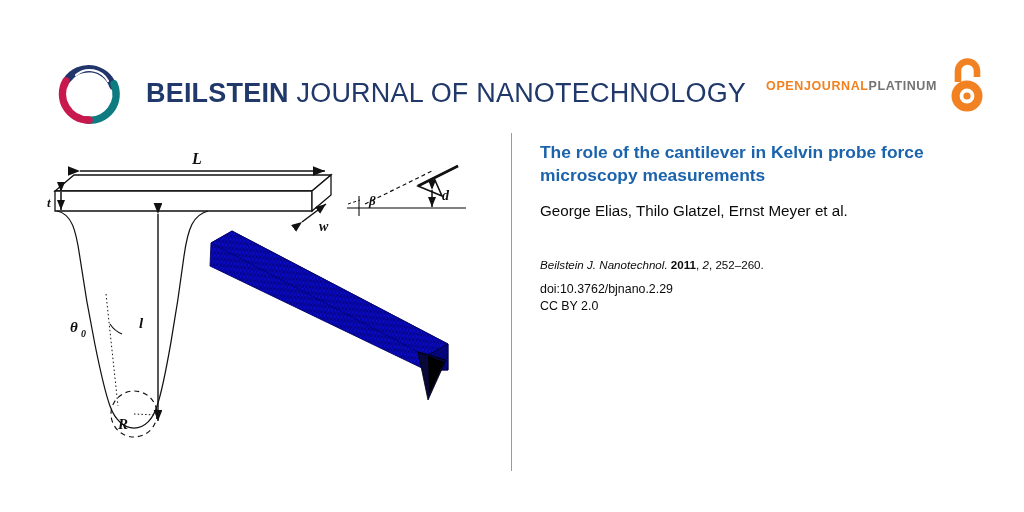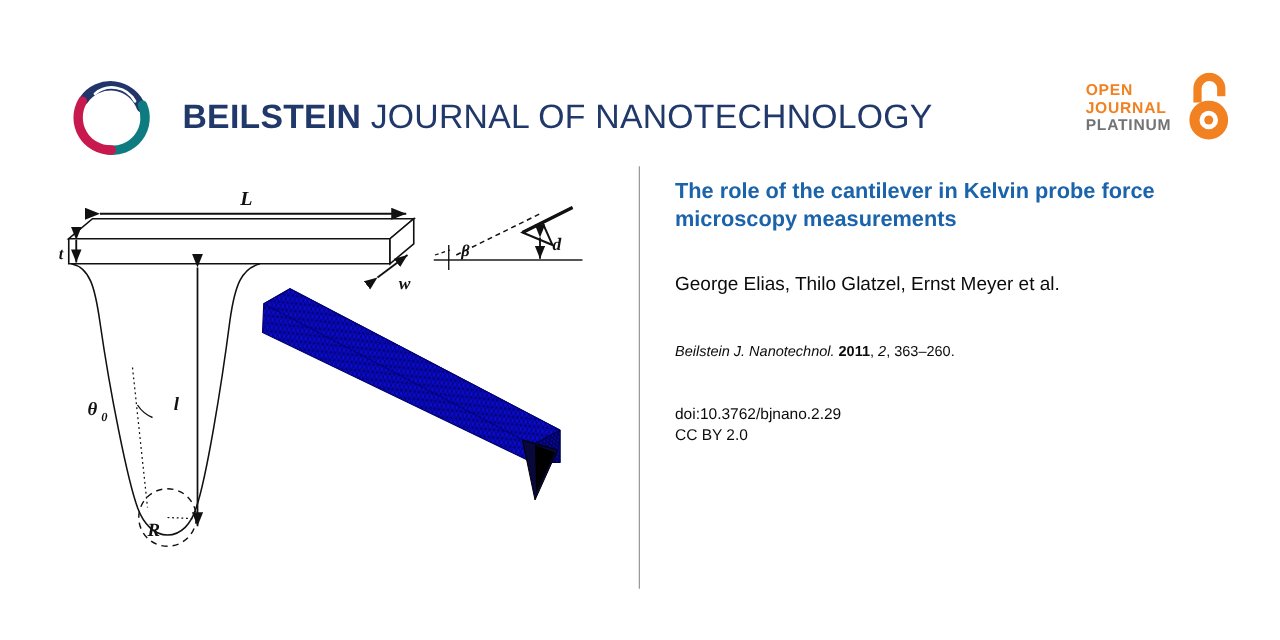--- a/index.html
+++ b/index.html
@@ -14,37 +14,37 @@
   #header{position:absolute;left:0;top:0;width:1024px;height:140px;}
 
   #logo-block{position:absolute;left:52px;top:55px;display:flex;align-items:center;}
   #logo-mark{width:76px;height:76px;flex:0 0 auto;}
   #wordmark{margin-left:18px;font-size:27px;letter-spacing:.2px;white-space:nowrap;
             color:#20386a;line-height:1;}
   #wordmark .b{font-weight:bold;}
   #wordmark .r{font-weight:normal;}
 
   #oa-badge{position:absolute;right:34px;top:58px;display:flex;align-items:center;}
-  #oa-text{display:flex;flex-direction:column;
+  #oa-text{display:flex;flex-direction:row;
            line-height:1.12;font-size:12.5px;font-weight:bold;letter-spacing:.6px;}
   #oa-text .oa{color:#f18121;}
   #oa-text .pl{color:#737373;}
   #oa-lock{width:46px;height:56px;margin-left:7px;flex:0 0 auto;}
 
   
   #divider{position:absolute;left:511px;top:133px;width:1px;height:338px;background:#9a9a9a;}
 
   
   #right-col{position:absolute;left:540px;top:141px;width:425px;}
   #article-title{color:#1b63ab;font-size:17.4px;font-weight:bold;line-height:1.33;margin:0;}
-  #authors{color:#0b0b0b;font-size:15.2px;line-height:1.3;margin:31px 0 0 0;}
+  #authors{color:#0b0b0b;font-size:15.2px;line-height:1.3;margin:14px 0 0 0;}
   #citation{color:#0b0b0b;font-size:11.6px;line-height:1.35;margin:36px 0 0 0;}
   #citation .ital{font-style:italic;}
   #citation .bold{font-weight:bold;}
-  #doi-block{color:#0b0b0b;font-size:12.4px;line-height:1.38;margin:33px 0 0 0;}
+  #doi-block{color:#0b0b0b;font-size:12.4px;line-height:1.38;margin:8px 0 0 0;}
 
   
   #figure{position:absolute;left:14px;top:138px;width:480px;height:325px;}
   #figure svg{display:block;width:480px;height:325px;}
   .lbl{font-family:"Liberation Serif",serif;font-style:italic;font-weight:bold;fill:#111;}
 </style>
 </head>
 <body>
 
 <div id="page">
@@ -82,21 +82,21 @@
 
   <div id="divider"></div>
 
   <div id="right-col">
     <h1 id="article-title">The role of the cantilever in Kelvin probe force microscopy measurements</h1>
     <p id="authors">George Elias, Thilo Glatzel, Ernst Meyer et al.</p>
     <p id="citation">
       <span class="ital">Beilstein J. Nanotechnol.</span>
       <span class="bold">2011</span><span>,</span>
       <span class="ital">2</span><span>,</span>
-      <span>363–260.</span>
+      <span>252–260.</span>
     </p>
     <p id="doi-block">
       <span>doi:10.3762/bjnano.2.29</span><br>
       <span>CC BY 2.0</span>
     </p>
   </div>
 
   <div id="figure">
     <svg viewBox="0 0 480 325">
       <defs>

